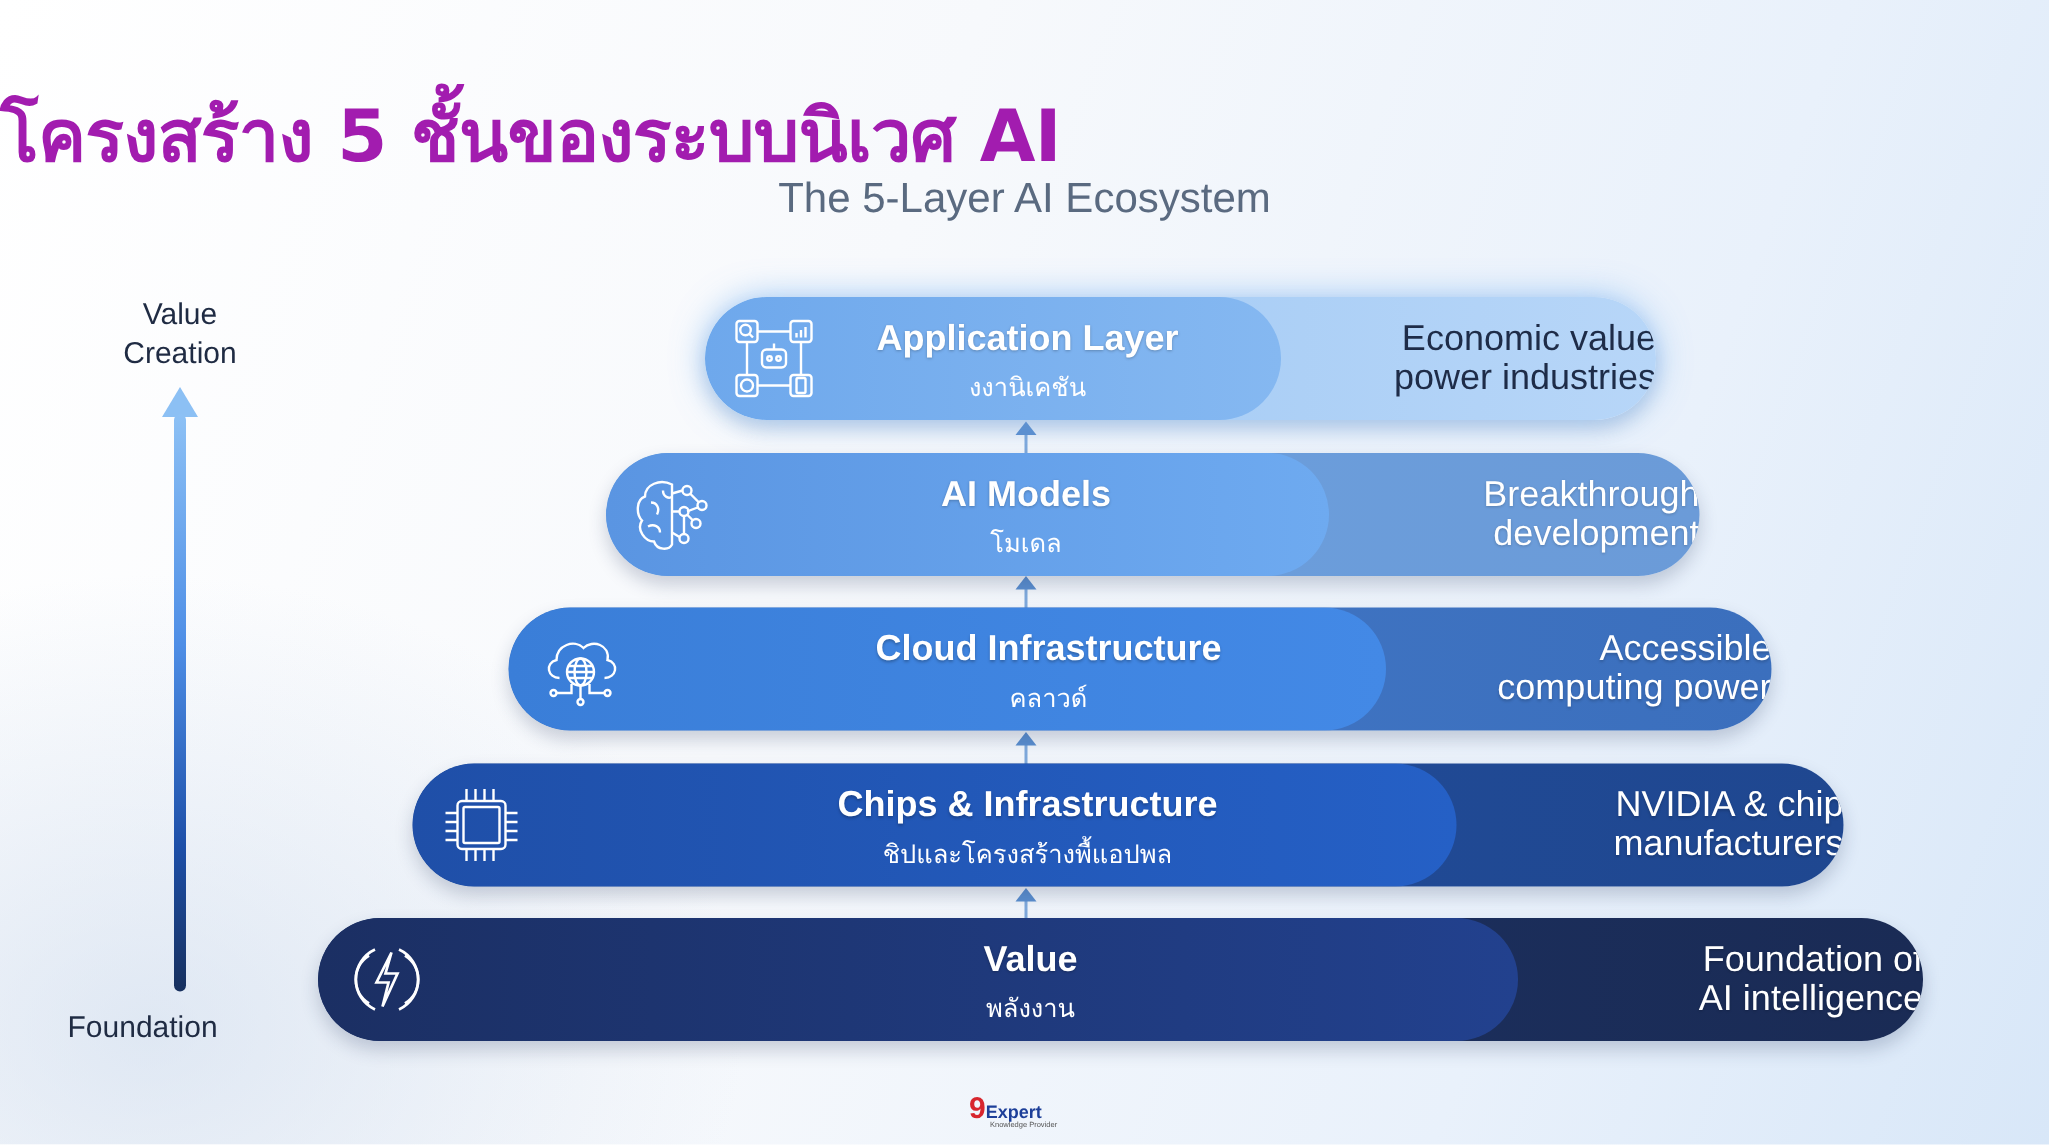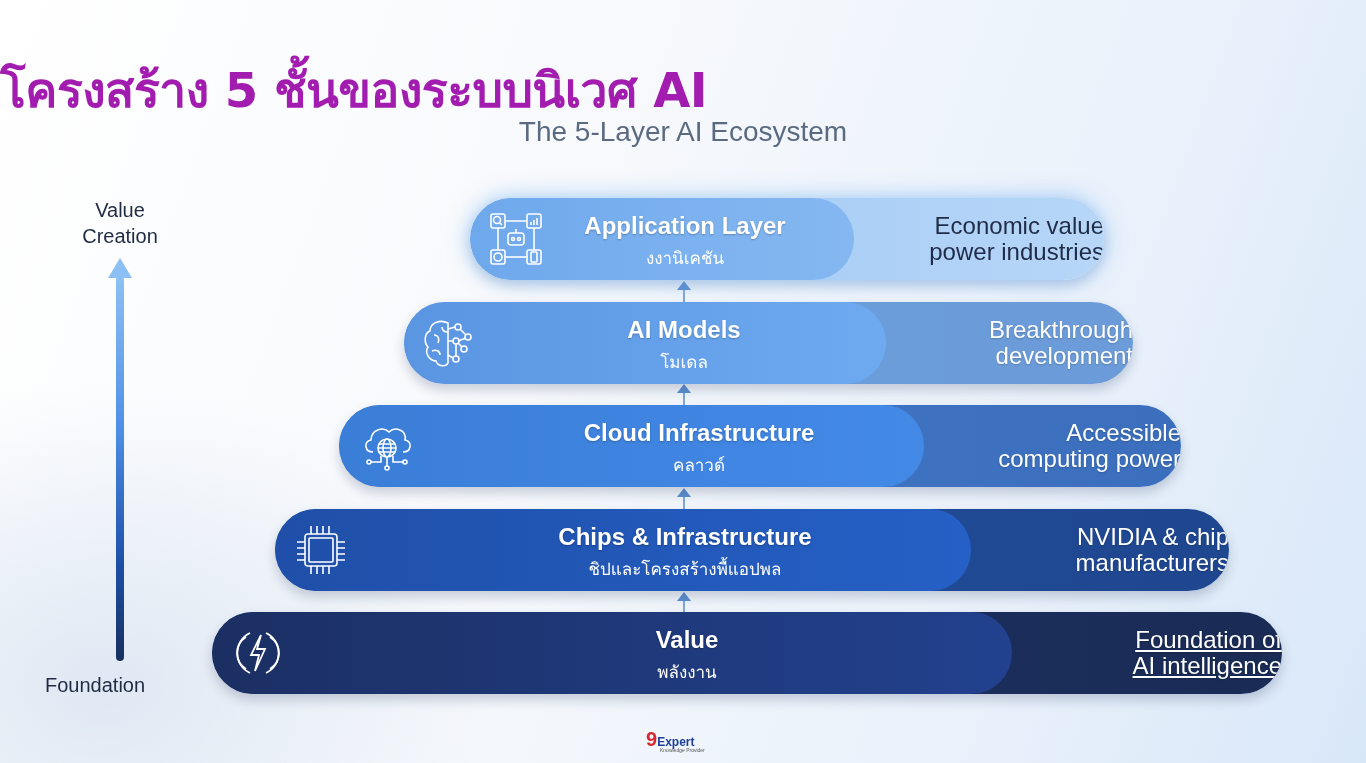--- a/index.html
+++ b/index.html
@@ -220,21 +220,21 @@
   <div class="left" style="width:800px; background:linear-gradient(90deg,#1b2f63,#22418e);"></div>
   <svg class="icon" style="left:18px;" viewBox="0 0 56 56" fill="none" stroke="#fff" stroke-width="1.8">
     <path d="M20 8 A22 22 0 0 0 20 48"></path>
       <path d="M36 8 A22 22 0 0 1 36 48"></path>
     <path d="M16 12 A19 19 0 0 0 16 44"></path>
       <path d="M40 12 A19 19 0 0 1 40 44"></path>
     <path d="M31 10 L21 30 L29 30 L25 46 L35 24 L27 24 Z"></path>
   </svg>
   <div class="name" style="left:330px; width:290px;">Value</div>
   <div class="thai" style="left:330px; width:290px;">พลังงาน</div>
-  <div class="desc" style="left:800px; width:270px;text-decoration:underline;">
+  <div class="desc" style="left:800px; width:270px;">
     <div>Foundation of</div>
     <div>AI intelligence</div>
   </div>
 </div>
 
 <div class="logo">
   <span class="nine">9</span><span class="expert">Expert</span>
   <div class="tag">Knowledge Provider</div>
 </div>
 

